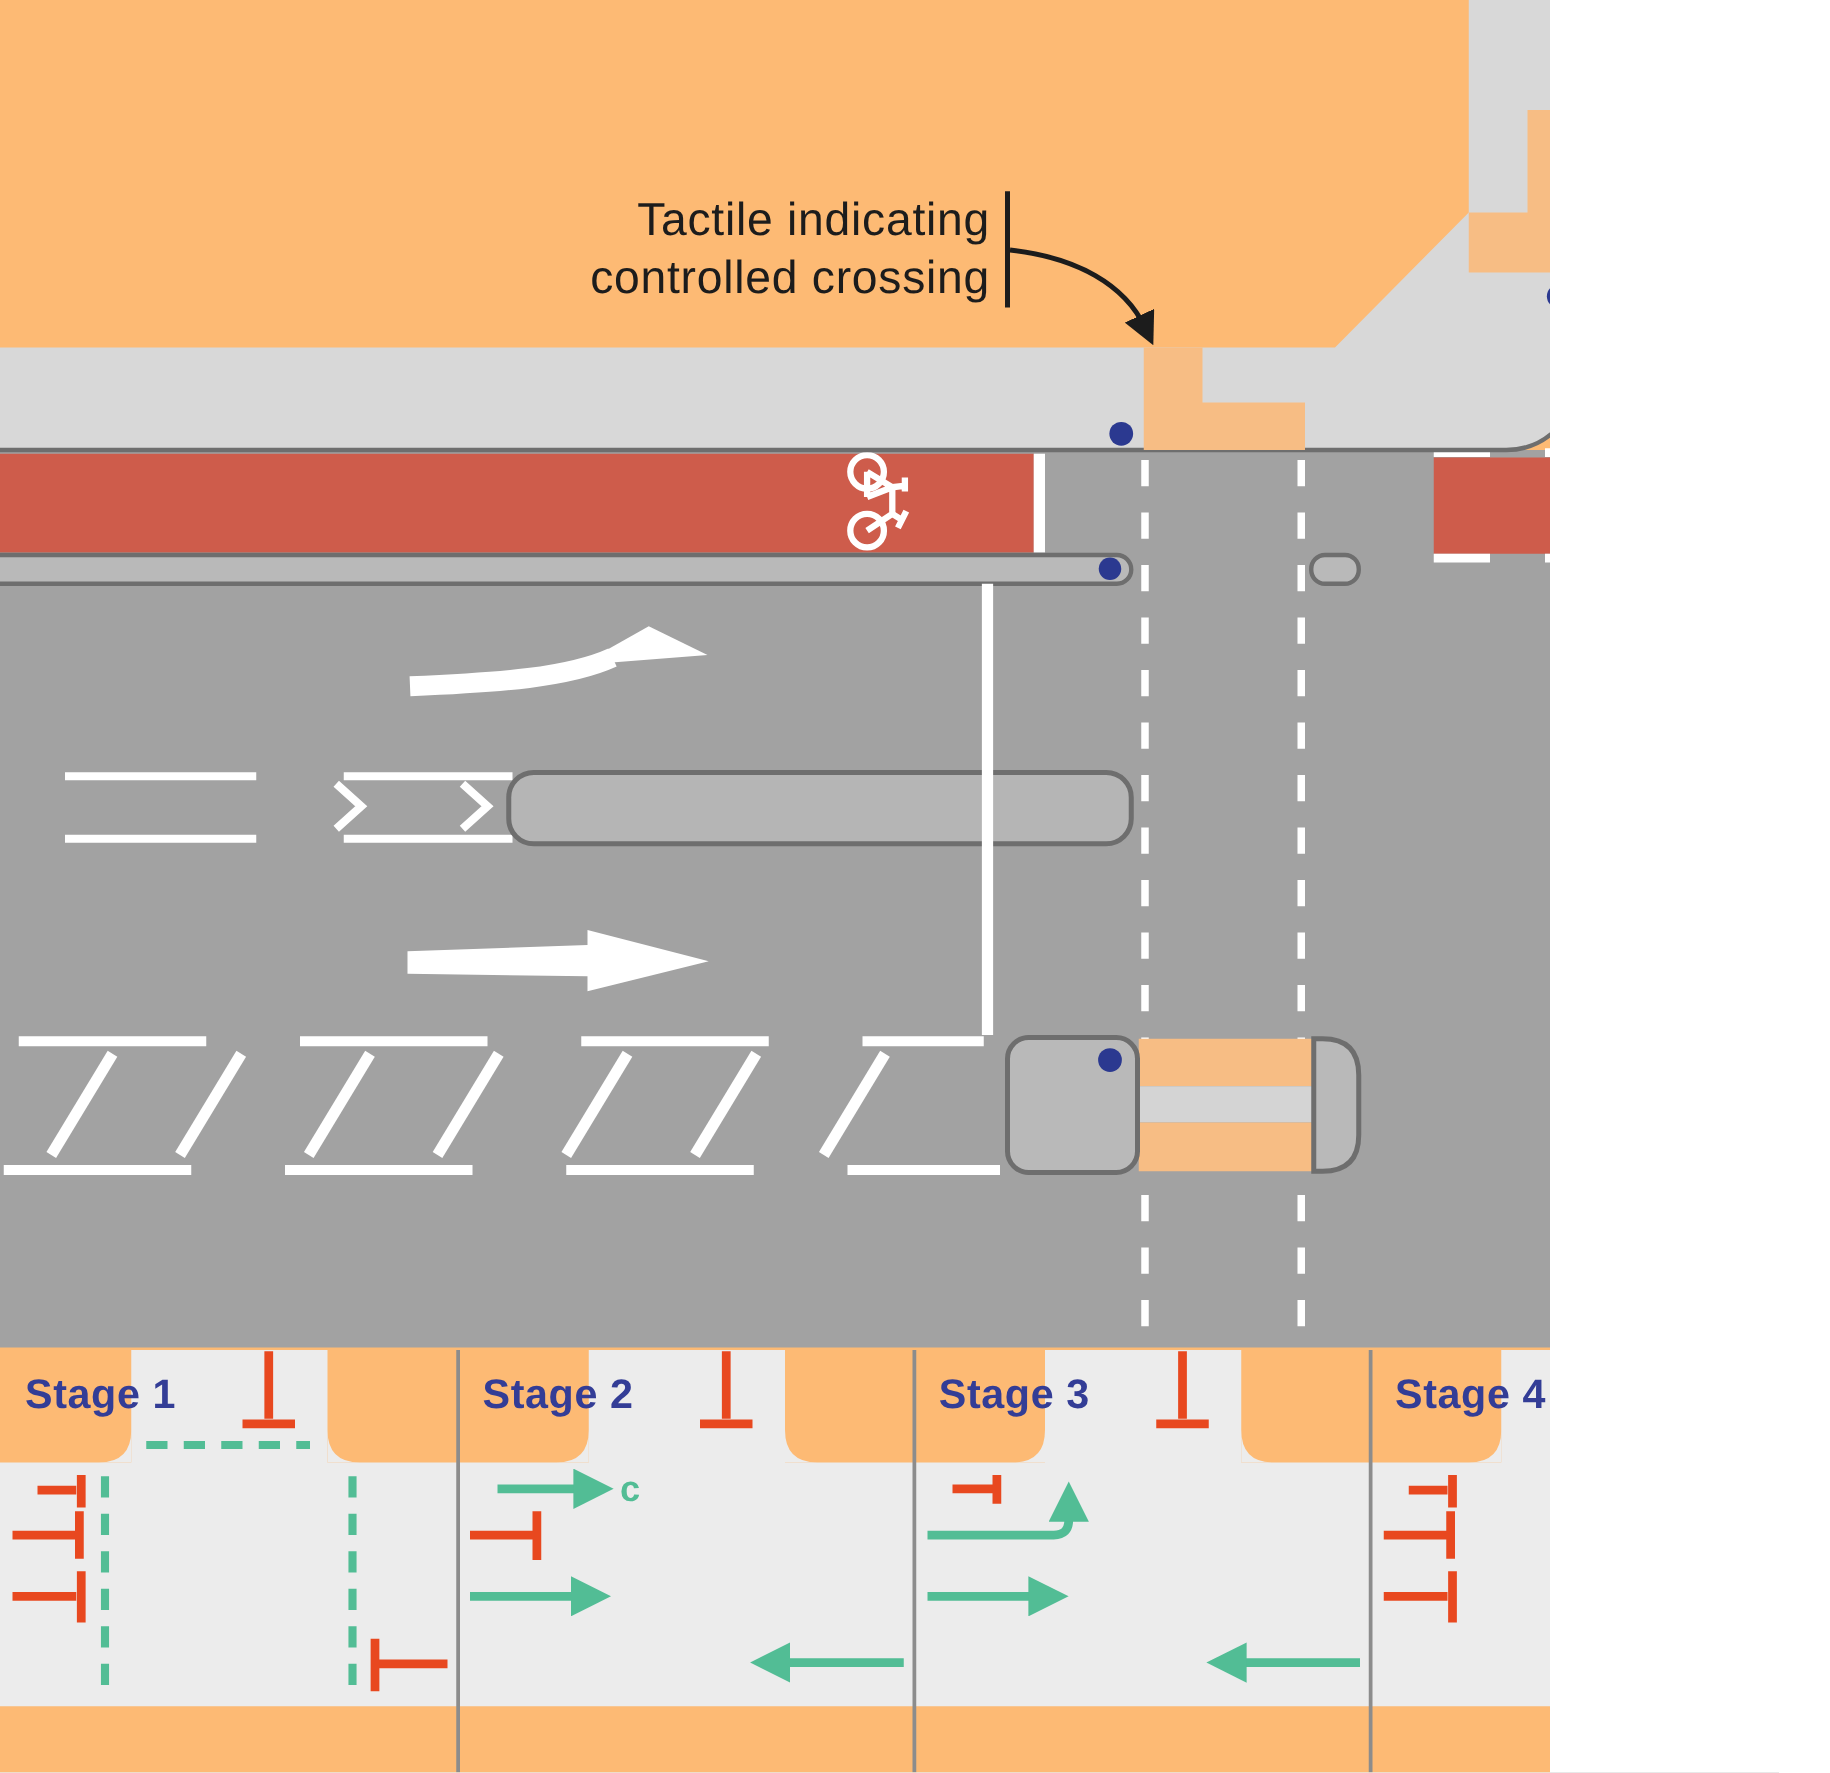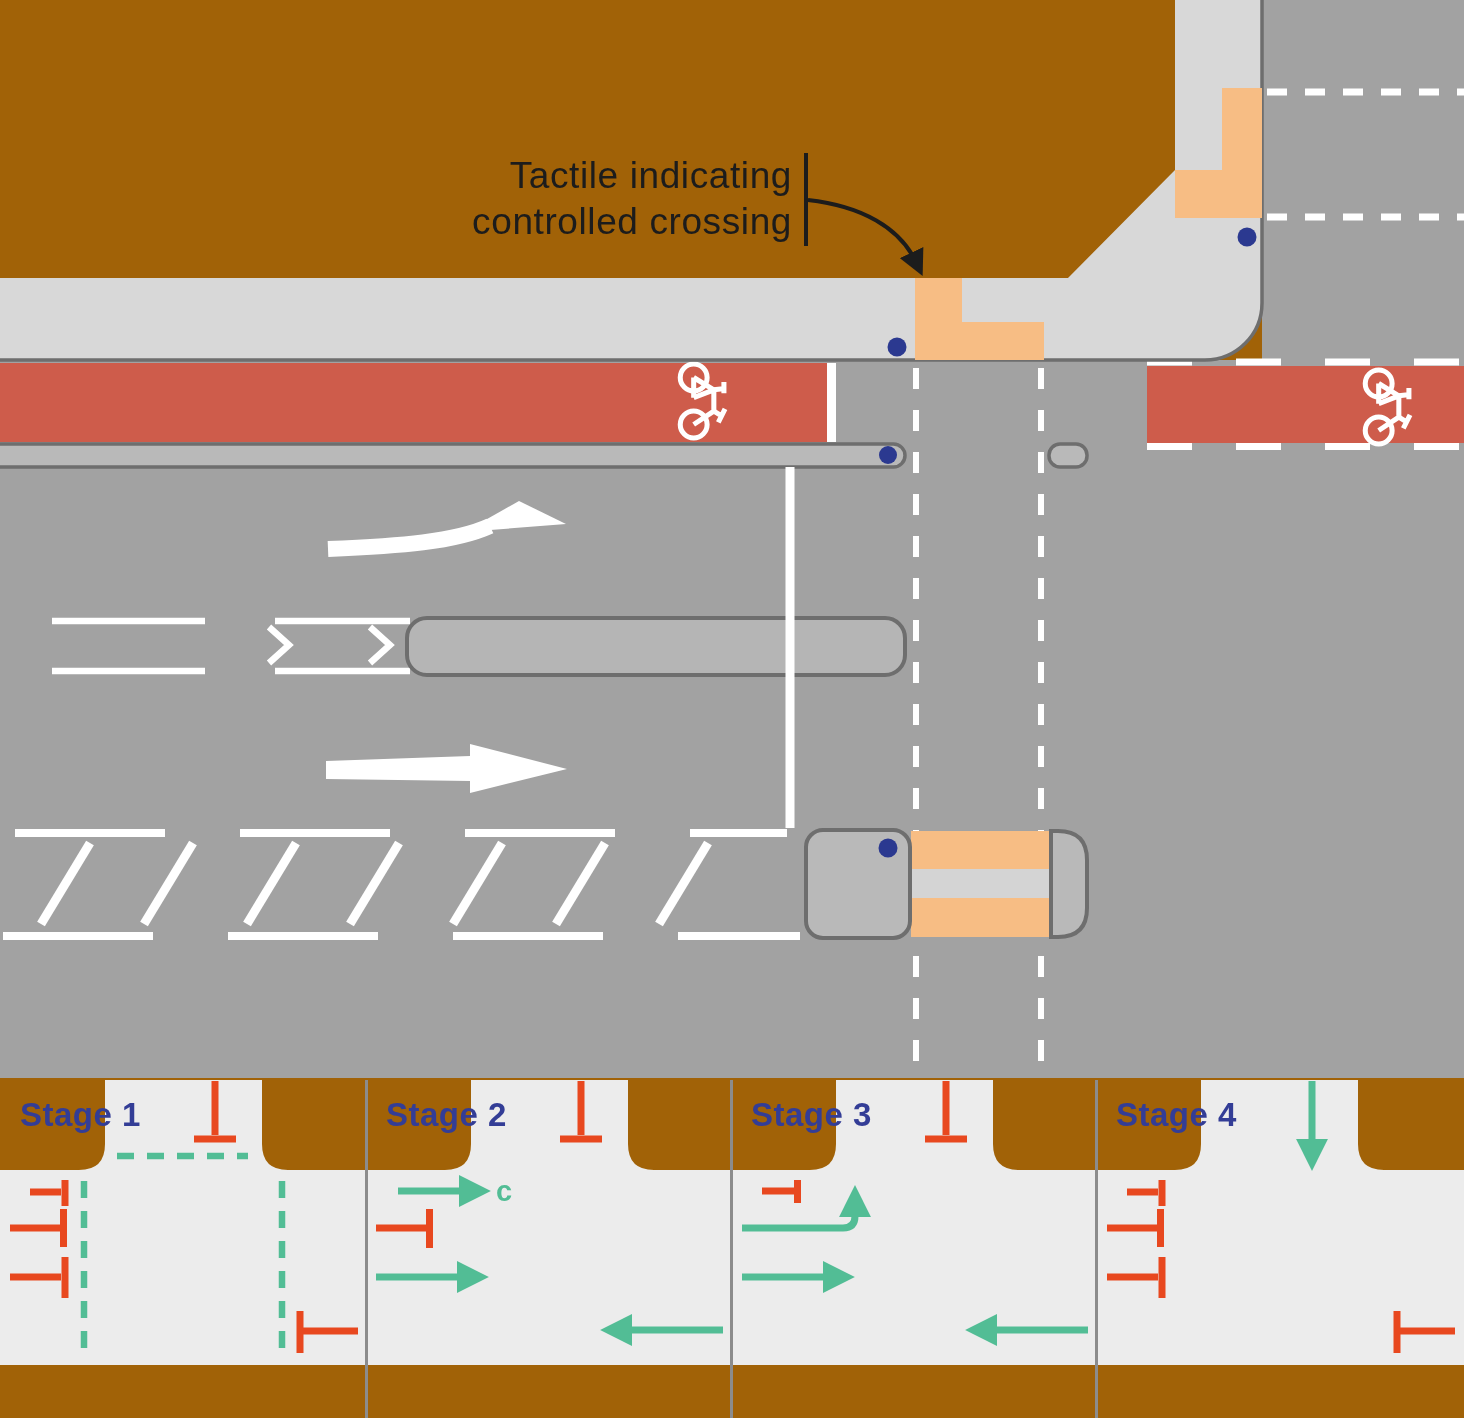--- a/index.html
+++ b/index.html
@@ -1,16 +1,16 @@
 <!DOCTYPE html>
 <html><head>
 <meta charset="utf-8">
 <style>
   html,body{margin:0;padding:0;background:#ffffff;}
-  .canvas{position:relative;width:1464px;height:1418px;font-family:"Liberation Sans",sans-serif;overflow:hidden;background:#a16207;}
+  .canvas{position:relative;width:1240px;height:1418px;font-family:"Liberation Sans",sans-serif;overflow:hidden;background:#fdba74;}
   svg{display:block;}
   .ann-text{font-size:37px;font-weight:500;fill:#1c1c1c;letter-spacing:.6px;}
   .stage-title{font-size:33px;font-weight:700;fill:#333d96;letter-spacing:.5px;}
   .c-marker{font-size:29px;font-weight:700;fill:#52bd95;}
 </style>
 </head>
 <body>
 
 <div class="canvas">
 <svg width="1464" height="1418" viewBox="0 0 1464 1418">

